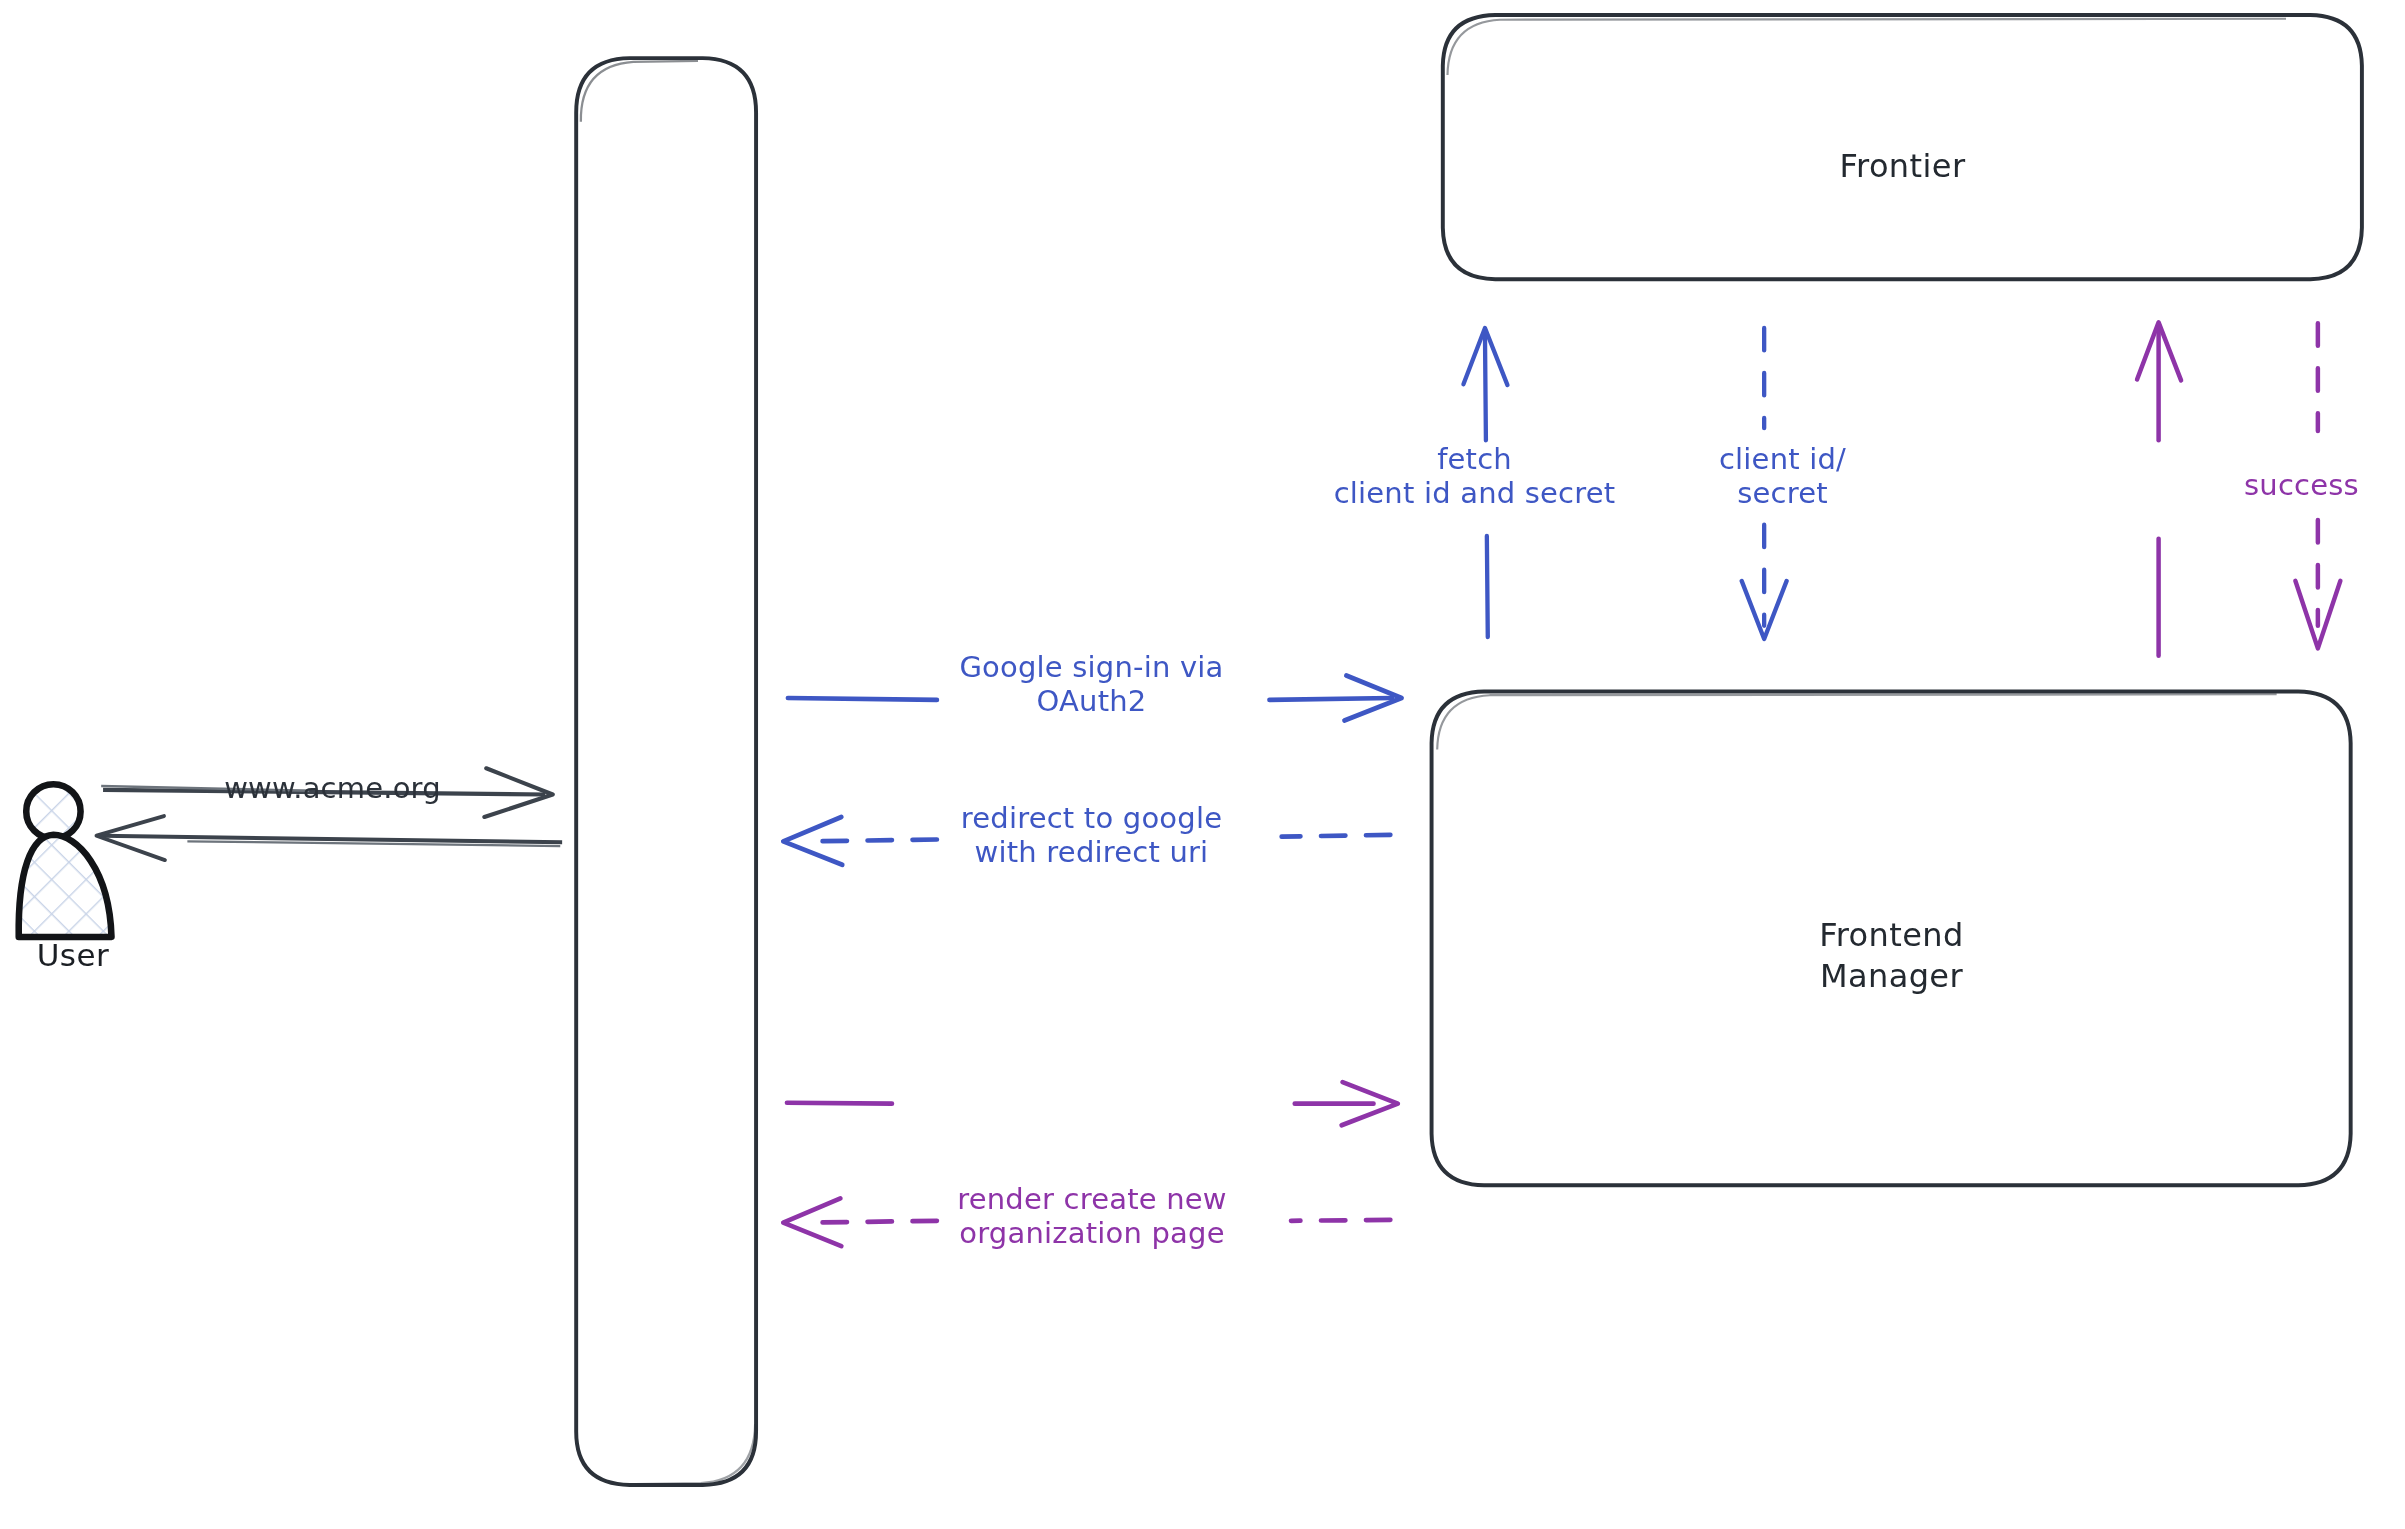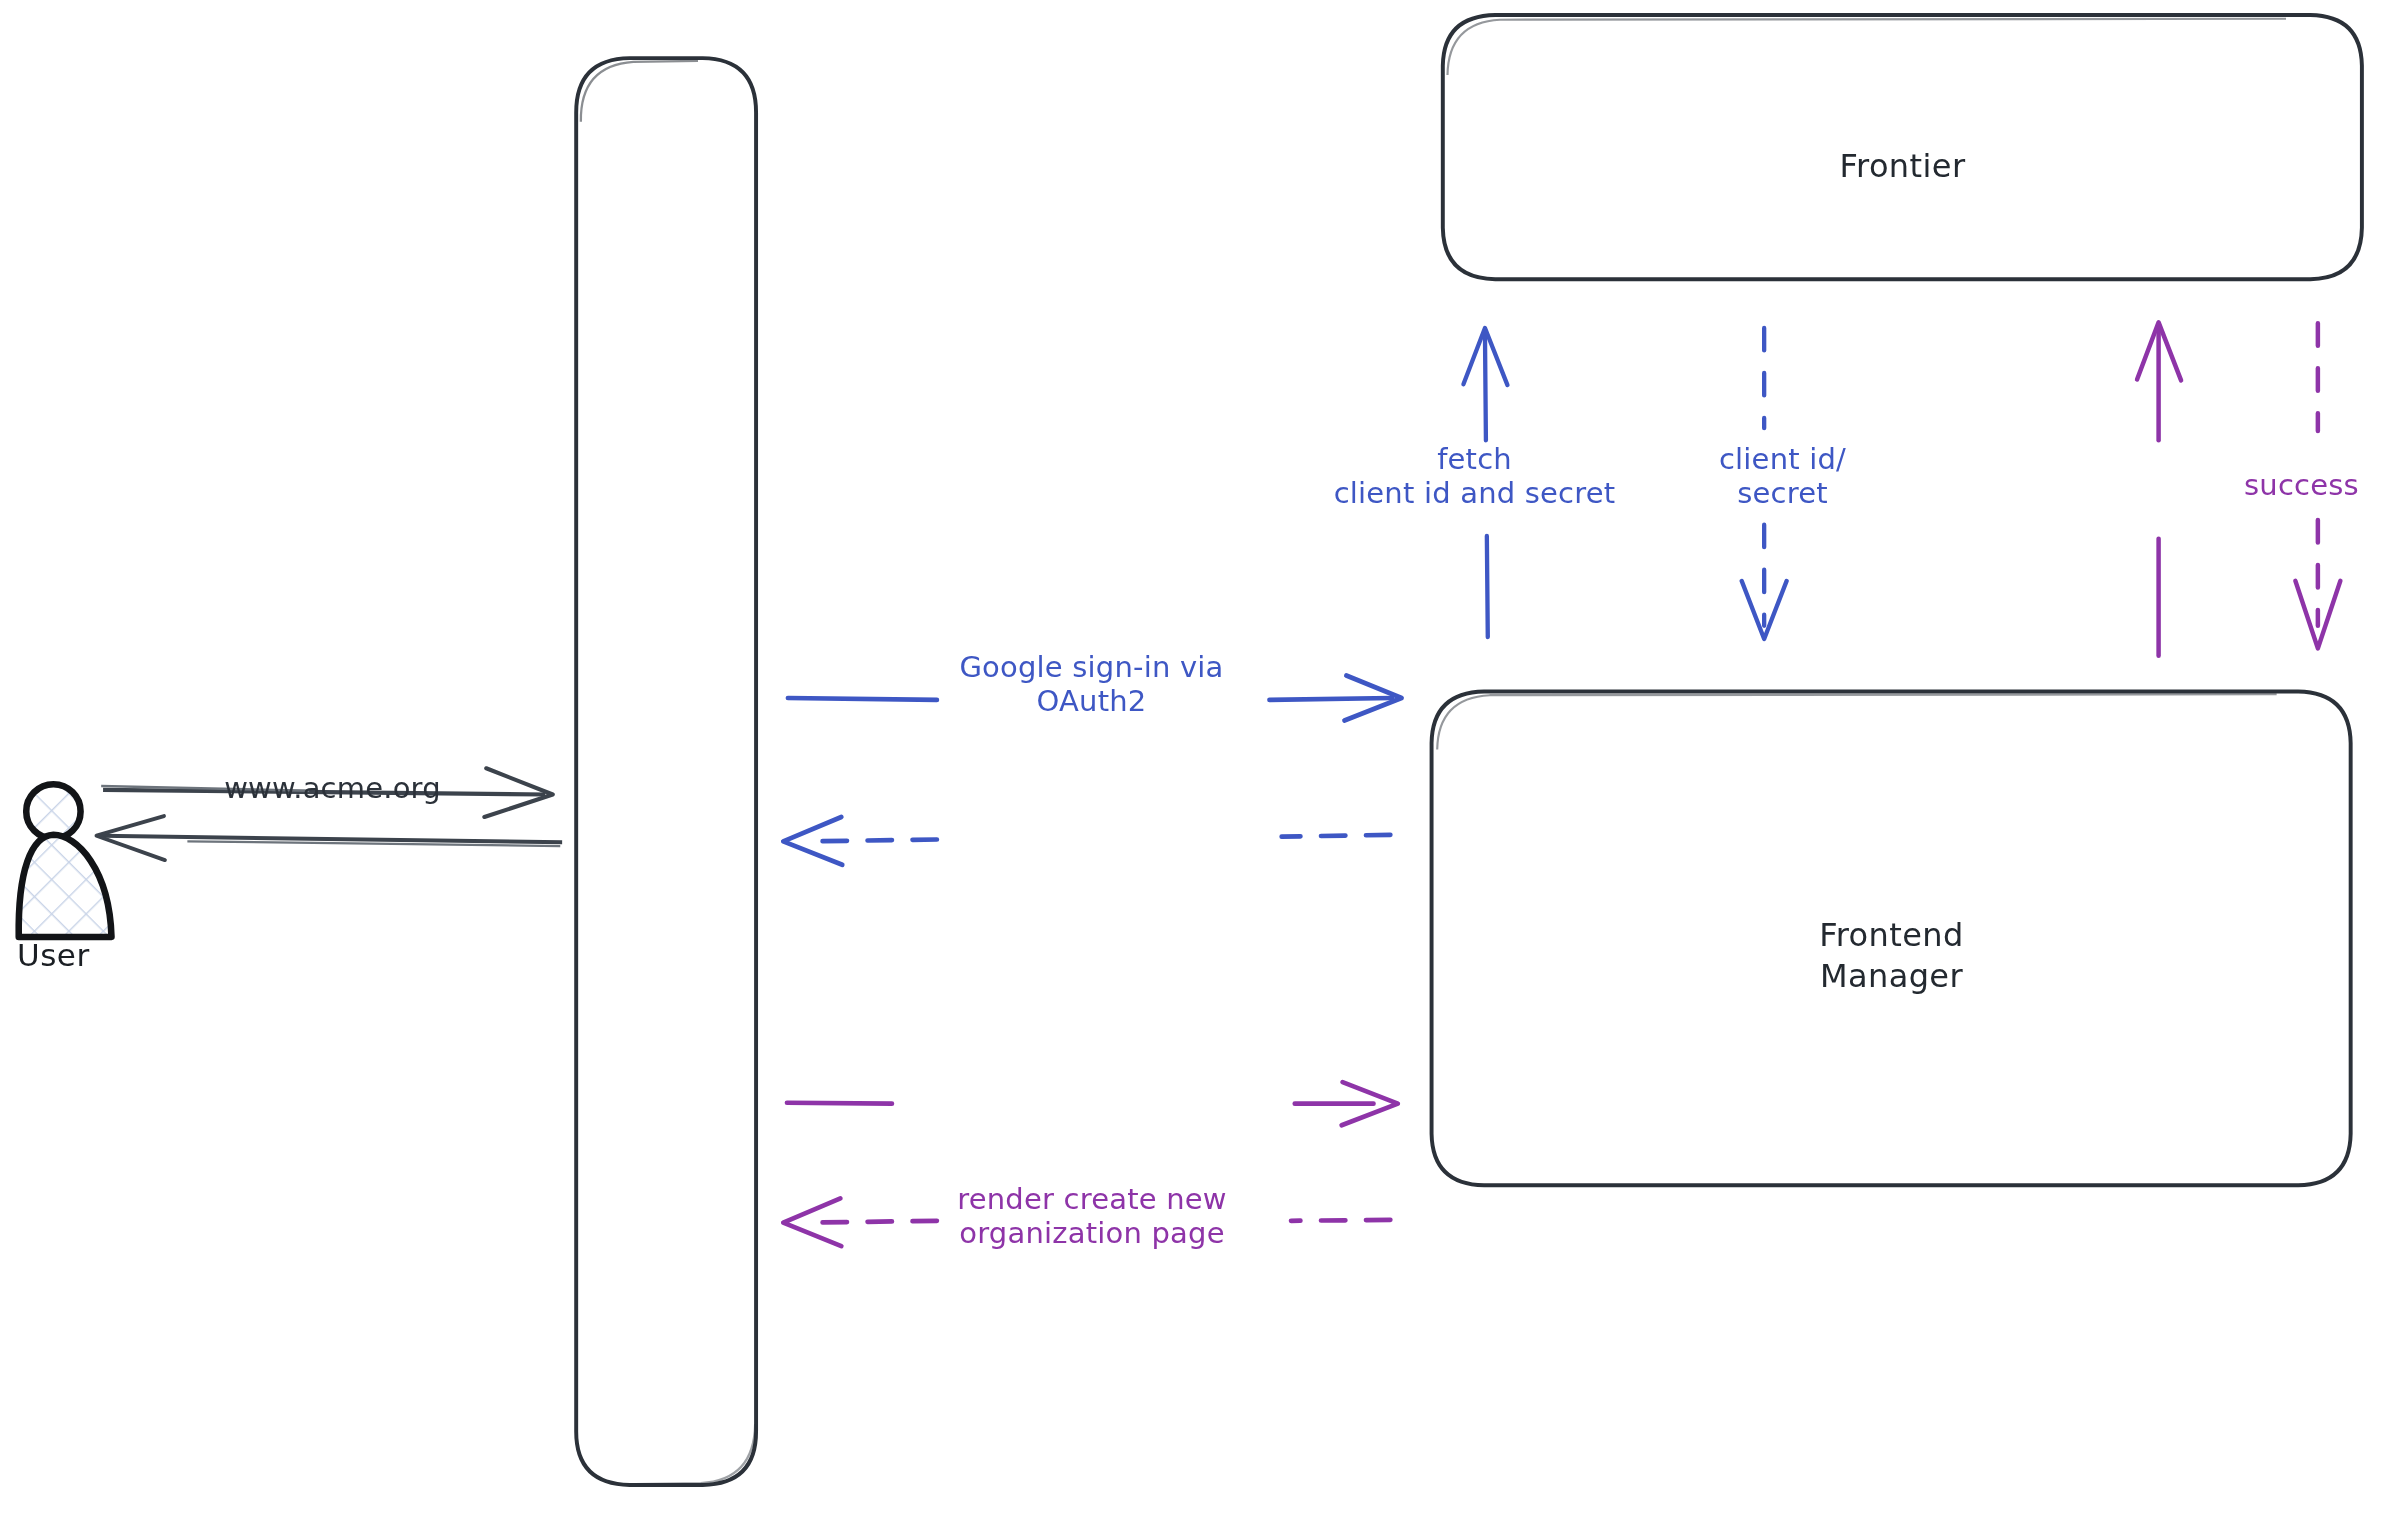--- a/index.html
+++ b/index.html
@@ -148,33 +148,35 @@
       <path d="M 2281 405 L 2304 344 L 2328 406" fill="none" stroke="#8e34a8" stroke-width="4.8" stroke-linejoin="round" stroke-linecap="round"></path>
     </g>
 
     <g>
       <path d="M 2474 345 L 2474 460" fill="none" stroke="#8e34a8" stroke-width="4.8" stroke-dasharray="24 24" stroke-linecap="round"></path>
       <path d="M 2474 555 L 2474 668" fill="none" stroke="#8e34a8" stroke-width="4.8" stroke-dasharray="24 24" stroke-linecap="round"></path>
       <path d="M 2450 620 L 2474 692 L 2498 620" fill="none" stroke="#8e34a8" stroke-width="4.8" stroke-linejoin="round" stroke-linecap="round"></path>
     </g>
   </svg>
 
-  <div class="actor-label" style="left:17px; top:937px; width:112px; ">User</div>
+  <div class="actor-label" style="left:17px; top:937px; width:112px; text-align:center;">User</div>
 
 
   <div class="node-label" style="left:1443px; top:126px; width:919px;">Frontier</div>
 
   <div class="node-label" style="left:1432px; top:895px; width:919px;">Frontend
 Manager</div>
 
   <div class="edge-label dark" style="left:178px; top:771px; width:309px;">www.acme.org</div>
 
   <div class="edge-label blue" style="left:904px; top:650px; width:375px;">Google sign-in via
 OAuth2</div>
 
+  <div class="edge-label blue" style="left:904px; top:801px; width:375px;">redirect to google
+with redirect uri</div>
 
 
   <div class="edge-label purple" style="left:895px; top:1182px; width:394px;">render create new
 organization page</div>
 
   <div class="edge-label blue" style="left:1273px; top:442px; width:403px;">fetch
 client id and secret</div>
 
   <div class="edge-label blue" style="left:1684px; top:442px; width:197px;">client id/
 secret</div>

